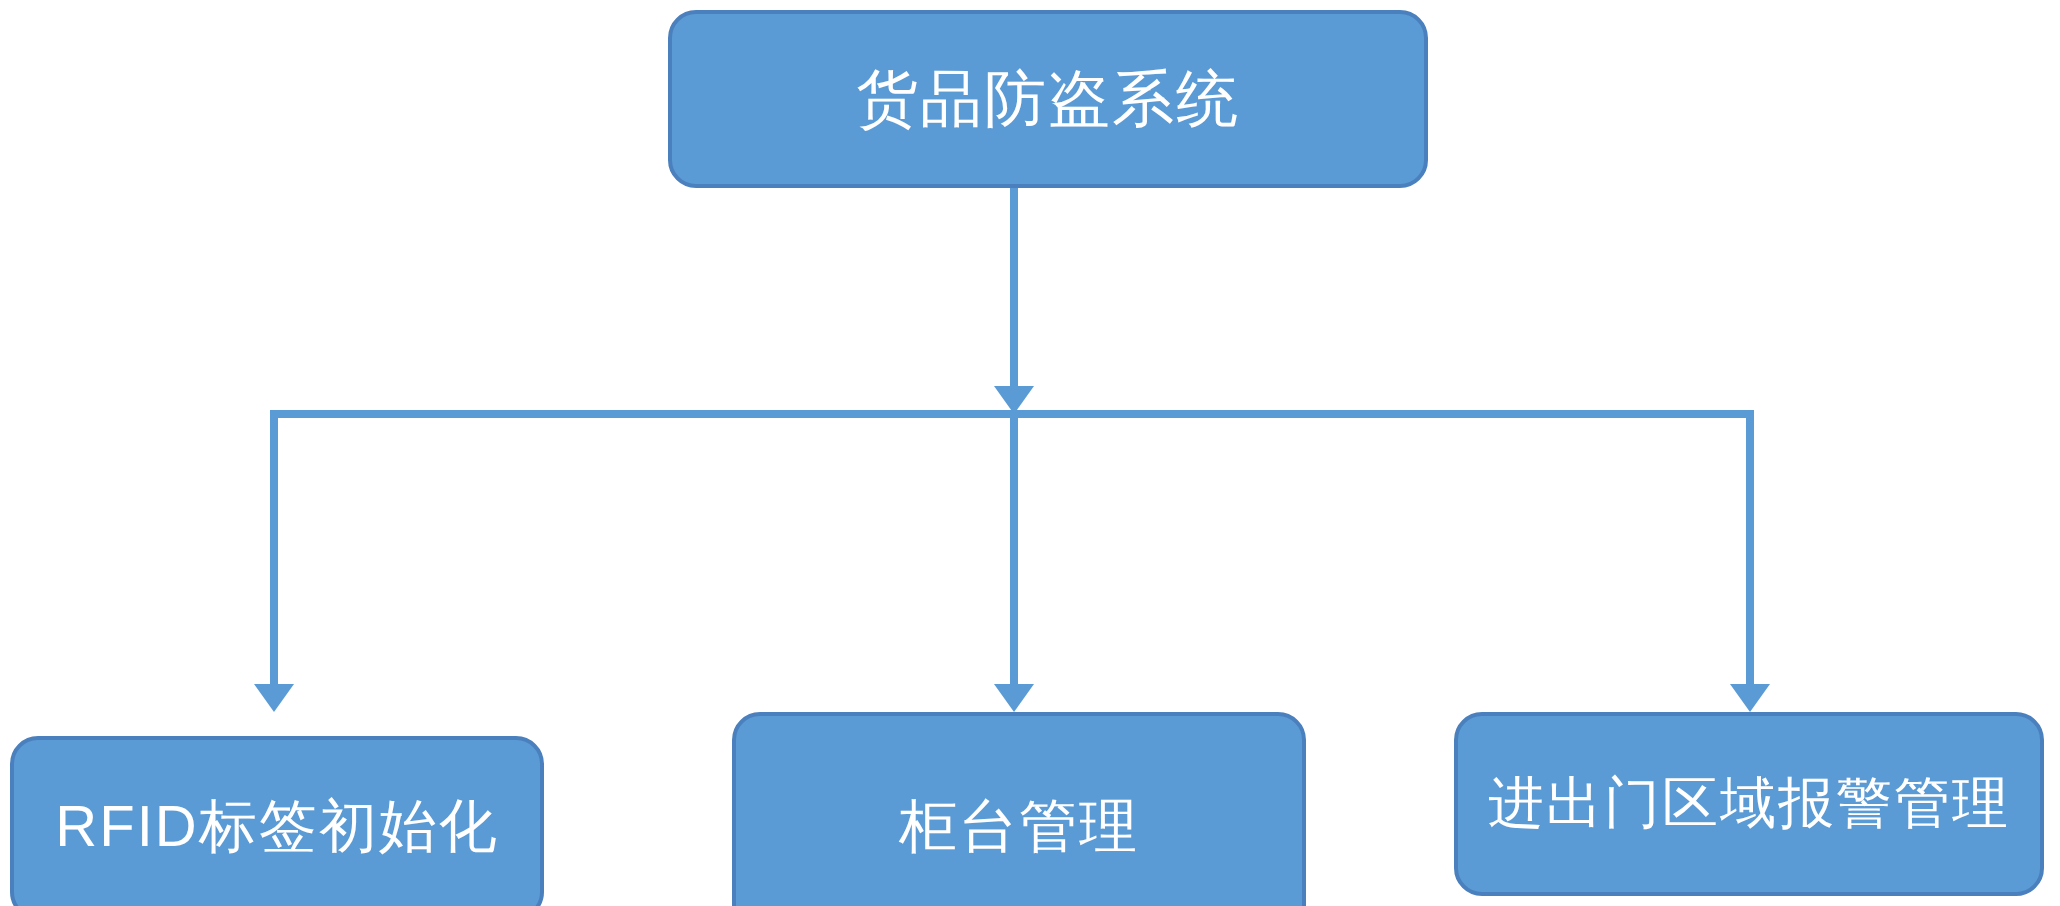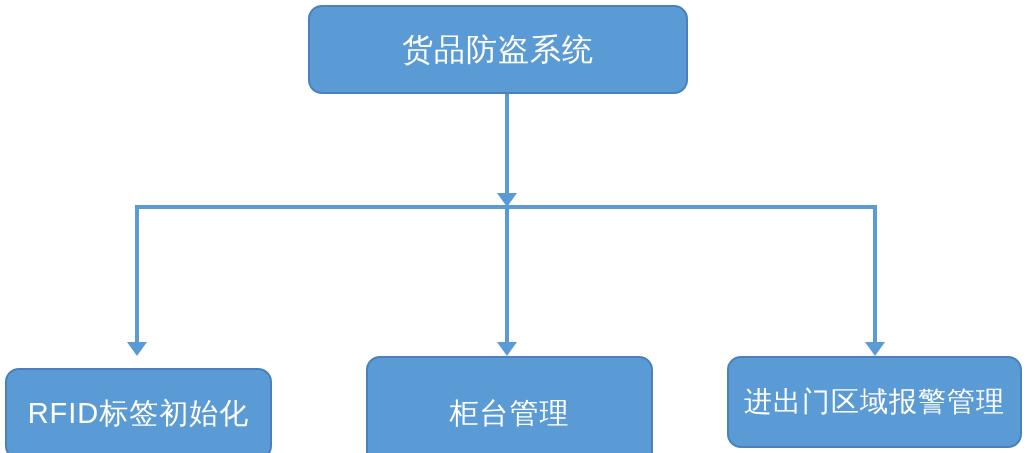--- a/index.html
+++ b/index.html
@@ -22,21 +22,21 @@
     border-radius: 14px;
     color: #ffffff;
     display: flex;
     align-items: center;
     justify-content: center;
     text-align: center;
     box-sizing: border-box;
     letter-spacing: 1px;
   }
   .node-root {
-    left: 308px; top: 5px;
+    left: 334px; top: 5px;
     width: 380px; height: 89px;
     font-size: 31px;
   }
   .node-child1 {
     left: 5px; top: 368px;
     width: 267px; height: 92px;
     font-size: 29px;
   }
   .node-child2 {
     left: 366px; top: 356px;

